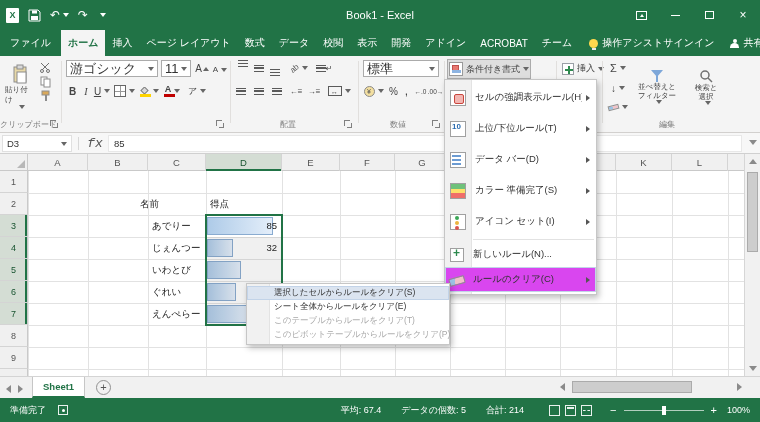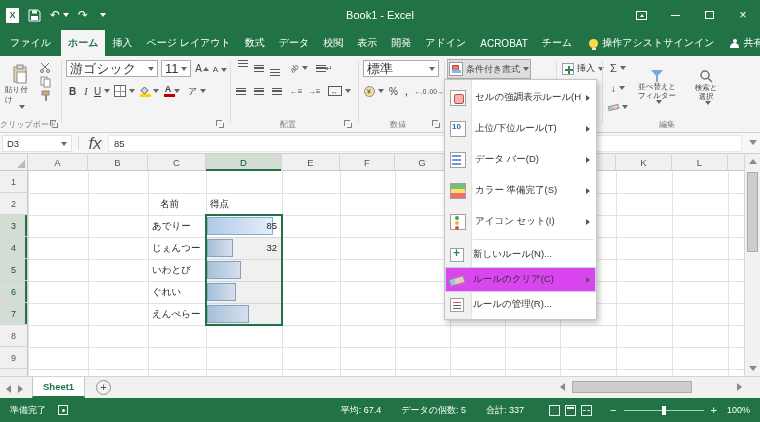--- a/index.html
+++ b/index.html
@@ -66,21 +66,21 @@
   .coin{width:11px;height:11px;border-radius:50%;background:#f3dfa0;border:1px solid #8a8a8a;display:flex;align-items:center;justify-content:center;font-size:7px;color:#555}
   .eraser-mini{width:11px;height:5px;transform:rotate(-15deg);background:linear-gradient(100deg,#9cc3e5 0 40%,#f0c3c9 40% 100%);border:1px solid #909090;display:inline-block}
   .stack-label{font-size:7.5px;line-height:9px;text-align:right;color:#444;white-space:nowrap}
   .pressed{background:#dedede;border:1px solid #ababab}
 
   
   #formulabar{position:absolute;left:0;top:133px;width:760px;height:21px;background:#f7f7f7;border-bottom:1px solid #d0d0d0}
   #namebox{position:absolute;left:2px;top:2px;width:70px;height:17px;background:#fff;border:1px solid #e0e0e0;display:flex;align-items:center;padding:0 4px;font-size:9.5px}
   #namebox .val{flex:1}
   .fbsep{position:absolute;left:78px;top:4px;width:1px;height:13px;background:#d8d8d8}
-  #fx{position:absolute;left:86px;top:2px;width:18px;height:17px;display:flex;align-items:center;justify-content:center;font-family:Liberation Sans, sans-serif;font-style:italic;font-size:17px;color:#555}
+  #fx{position:absolute;left:86px;top:2px;width:18px;height:17px;display:flex;align-items:center;justify-content:center;font-family:Liberation Mono, monospace;font-style:italic;font-size:13px;color:#555}
   #formula-input{position:absolute;left:108px;top:2px;right:18px;height:17px;background:#fff;border:1px solid #e8e8e8;display:flex;align-items:center;padding:0 5px;font-size:9.5px}
   .fb-expand{position:absolute;right:3px;top:7px;width:0;height:0;border-left:4px solid transparent;border-right:4px solid transparent;border-top:5px solid #8a8a8a}
 
   
   #grid{position:absolute;left:0;top:154px;width:744px;height:222px;background:#fff;overflow:hidden}
   #corner{position:absolute;left:0;top:0;width:28px;height:17px;background:#f0f0f0;border-right:1px solid #c9c9c9;border-bottom:1px solid #c9c9c9;z-index:5}
   #corner:after{content:"";position:absolute;right:2px;bottom:2px;width:0;height:0;border-left:8px solid transparent;border-bottom:8px solid #b8b8b8}
   #col-headers{position:absolute;left:0;top:0;width:744px;height:17px;background:#f0f0f0;border-bottom:1px solid #c9c9c9;z-index:4}
   .colhdr{position:absolute;top:0;height:17px;line-height:17px;text-align:center;font-size:9.5px;color:#555;border-right:1px solid #d4d4d4}
   .colhdr.sel{background:#d4ddd4;color:#17532f;box-shadow:inset 0 -2px 0 #217346}
@@ -490,21 +490,21 @@
         <div class="hline" style="top: 61px;"></div>
         <div class="hline" style="top: 83px;"></div>
         <div class="hline" style="top: 105px;"></div>
         <div class="hline" style="top: 127px;"></div>
         <div class="hline" style="top: 149px;"></div>
         <div class="hline" style="top: 171px;"></div>
         <div class="hline" style="top: 193px;"></div>
         <div class="hline" style="top: 215px;"></div>
       </div>
     <div id="cells">
-        <div class="cell" style="left: 156px; top: 39px; width: 58px; height: 22px;">
+        <div class="cell" style="left: 136px; top: 39px; width: 58px; height: 22px;">
           <span class="ctext">名前</span>
         </div>
         <div class="cell" style="left: 206px; top: 39px; width: 76px; height: 22px;">
           <span class="ctext">得点</span>
         </div>
         <div class="cell" style="left: 148px; top: 61px; width: 58px; height: 22px;">
           <span class="ctext">あでりー</span>
         </div>
         <div class="cell" style="left: 206px; top: 61px; width: 76px; height: 22px;">
           <div class="databar" style="width: 66px;"></div>
@@ -561,21 +561,21 @@
       <span class="tri right btn-r"></span>
     </div>
   </div>
 
   <div id="statusbar">
     <span id="mode">準備完了</span>
     <span class="macro"></span>
     <span class="sspacer"></span>
     <span class="stat"><span>平均:</span> <span>67.4</span></span>
     <span class="stat"><span>データの個数:</span> <span>5</span></span>
-    <span class="stat"><span>合計:</span> <span>337</span></span>
+    <span class="stat"><span>合計:</span> <span>214</span></span>
     <span class="views">
       <span class="vicon"></span>
       <span class="vicon pl"></span>
       <span class="vicon pb"></span>
     </span>
     <span class="zoomctl">
       <span class="zbtn">−</span>
       <span class="zslider">
         <span class="ztrack"></span>
         <span class="znotch"></span>
@@ -615,20 +615,22 @@
       <div class="menu-sep"></div>
       <div class="menu-item small">
         <span class="micon mi-new"></span>
         <span class="mlabel">新しいルール(N)...</span>
       </div>
       <div class="menu-item small hl">
         <span class="micon mi-clear"></span>
         <span class="mlabel">ルールのクリア(C)</span>
         <span class="marrow"></span>
       </div>
-      <div class="menu-item small">
-        <span class="micon mi-manage"></span>
-        <span class="mlabel">ルールの管理(R)...</span>
-      </div>
-    </div>
-
+    </div>
+
+  <div id="cf-submenu">
+      <div class="sub-item hl">選択したセルからルールをクリア(S)</div>
+      <div class="sub-item">シート全体からルールをクリア(E)</div>
+      <div class="sub-item disabled">このテーブルからルールをクリア(T)</div>
+      <div class="sub-item disabled">このピボットテーブルからルールをクリア(P)</div>
+    </div>
 
 </div>
 
 </body></html>

